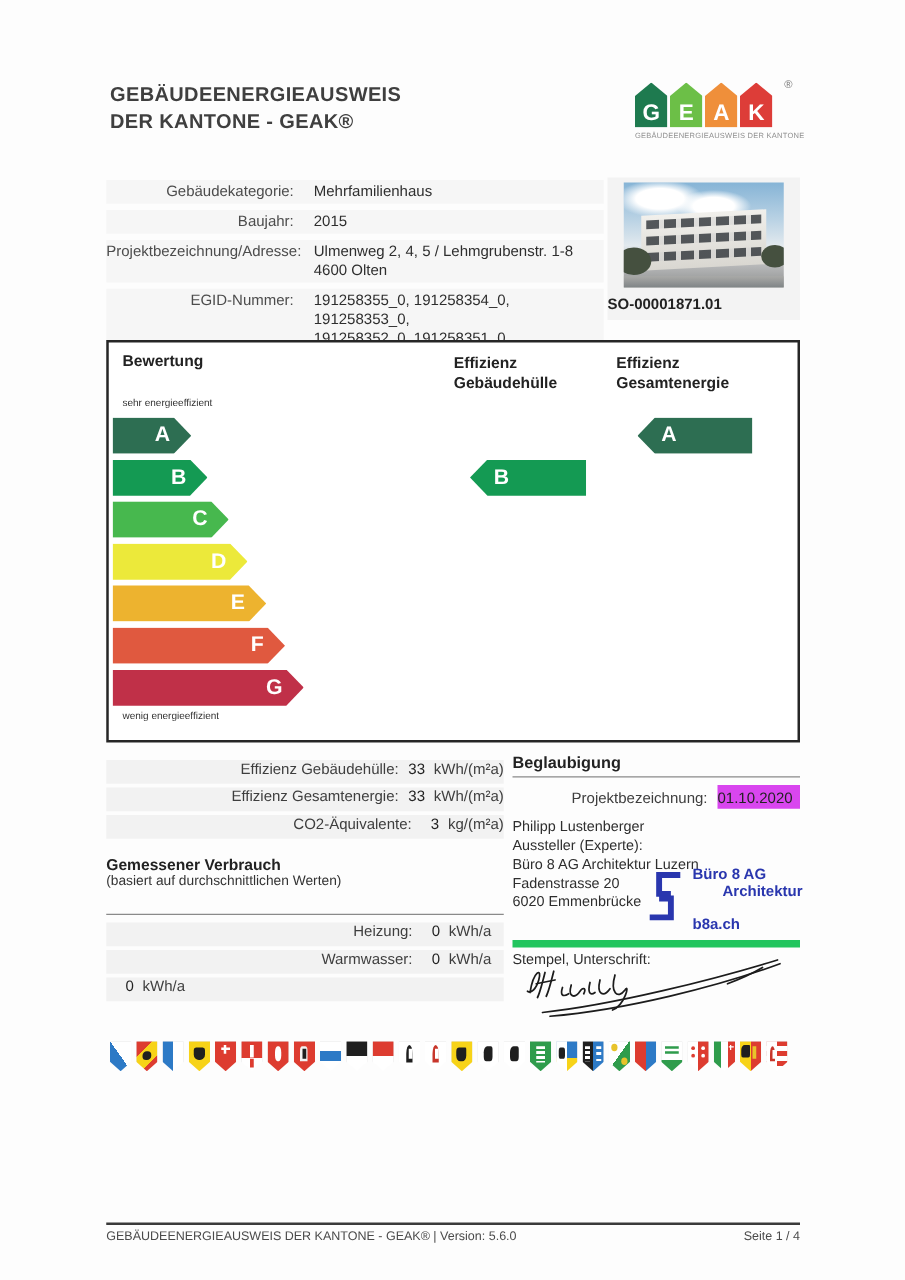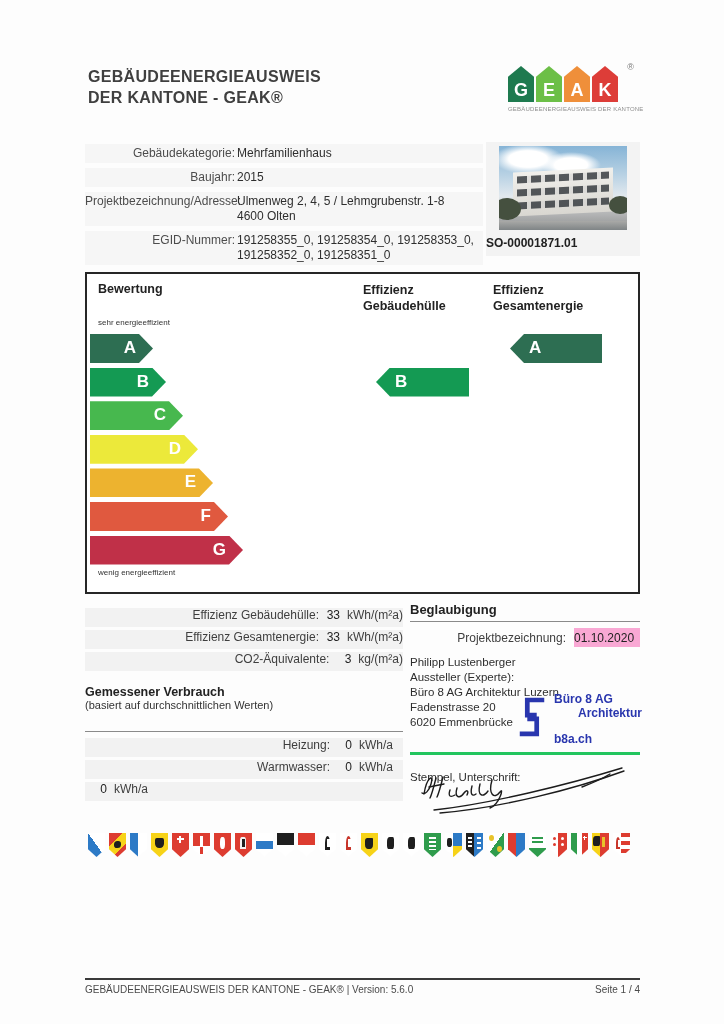--- a/index.html
+++ b/index.html
@@ -11,21 +11,21 @@
   .geak-logo{position:absolute;left:508px;top:66px;width:120px;}
   .houses{display:flex;gap:2px;}
   .house{width:26px;height:36px;clip-path:polygon(50% 0,100% 30%,100% 100%,0 100%,0 30%);display:flex;align-items:flex-end;justify-content:center;}
   .house span{color:#fff;font-weight:bold;font-size:18px;line-height:24px;}
   .reg{position:absolute;right:-6px;top:-4px;font-size:9px;color:#777;}
   .logo-caption{margin-top:4px;font-size:6px;letter-spacing:.2px;color:#8e8e8e;white-space:nowrap;}
 
   
   .info-table{position:absolute;left:85px;top:144px;width:398px;font-size:12px;}
   .irow{display:flex;margin-bottom:5px;background:#f6f6f6;padding:2px 0;}
-  .ilabel{width:150px;text-align:right;padding-right:2px;color:#4c4c4c;}
+  .ilabel{width:150px;text-align:right;padding-right:16px;color:#4c4c4c;}
   .ival{flex:1;color:#2e2e2e;white-space:pre-line;line-height:15px;}
 
   .photo-card{position:absolute;left:486px;top:142px;width:154px;height:114px;background:#f3f3f3;}
   .photo{position:absolute;left:13px;top:4px;width:128px;height:84px;overflow:hidden;background:linear-gradient(to bottom,#86b4d6 0%,#b9d2e4 35%,#e2e9ee 60%,#b9babb 78%,#8e9090 100%);}
   .ph-cloud{position:absolute;background:radial-gradient(closest-side,#fff 55%,rgba(255,255,255,0));}
   .c1{left:-6px;top:-2px;width:70px;height:30px;}
   .c2{left:42px;top:6px;width:60px;height:26px;}
   .ph-bldg{position:absolute;left:14px;top:24px;width:100px;height:44px;background:linear-gradient(to bottom,#f1f0ec,#d9d7d1);transform:skewY(-3deg);}
   .ph-win{position:absolute;height:7px;background:repeating-linear-gradient(to right,rgba(45,50,55,.8) 0 10px,rgba(205,205,205,.45) 10px 14px);transform:skewY(-3deg);}
   .w1{left:18px;top:28px;width:92px;}
@@ -63,27 +63,27 @@
   .klabel{width:245px;text-align:right;color:#3e3e3e;}
   .kval{width:22px;text-align:right;color:#222;}
   .kunit{padding-left:7px;color:#3e3e3e;}
   .gem-head{margin-top:14px;font-size:12.5px;font-weight:bold;color:#222;}
   .gem-sub{font-size:11px;color:#333;border-bottom:1px solid #8a8a8a;padding-bottom:20px;}
 
   
   .beglaubigung{position:absolute;left:410px;top:602px;width:230px;font-size:12px;}
   .brow{display:flex;align-items:center;height:19px;margin-top:6px;}
   .blabel{flex:1;text-align:right;color:#3e3e3e;padding-right:8px;}
-  .bval{width:66px;background:#f9a8d4;height:100%;display:flex;align-items:center;color:#222;}
+  .bval{width:66px;background:#d946ef;height:100%;display:flex;align-items:center;color:#222;}
   .aussteller{margin-top:8px;font-size:11.5px;line-height:15px;color:#2e2e2e;}
   .b8a{position:absolute;left:106px;top:90px;display:flex;gap:6px;}
   .b8a-text{font-size:12px;line-height:14px;font-weight:bold;}
   .b8a-text .thin{font-weight:bold;margin-left:24px;}
   .b8a-text .site{margin-top:12px;}
-  .stempel{position:absolute;left:0;top:150px;width:230px;border-top:3px solid #22c55e;padding-top:16px;font-size:11.5px;color:#2e2e2e;}
+  .stempel{position:absolute;left:0;top:150px;width:230px;border-top:6px solid #22c55e;padding-top:4px;font-size:11.5px;color:#2e2e2e;}
   .signature{position:absolute;left:0;top:158px;}
 
   
   .flags{position:absolute;left:88px;top:833px;display:flex;gap:4px;}
   .flag{position:relative;width:17px;height:24px;clip-path:polygon(0 0,100% 0,100% 68%,50% 100%,0 68%);filter:drop-shadow(0 0 .5px rgba(0,0,0,.4));flex:0 0 17px;}
   .fmark{position:absolute;display:block;}
 
   
   .footer-line{position:absolute;left:85px;top:978px;width:555px;border-top:2px solid #3a3a3a;}
   .footer-text{position:absolute;left:85px;top:984px;width:555px;font-size:10px;color:#4a4a4a;display:flex;justify-content:space-between;}

